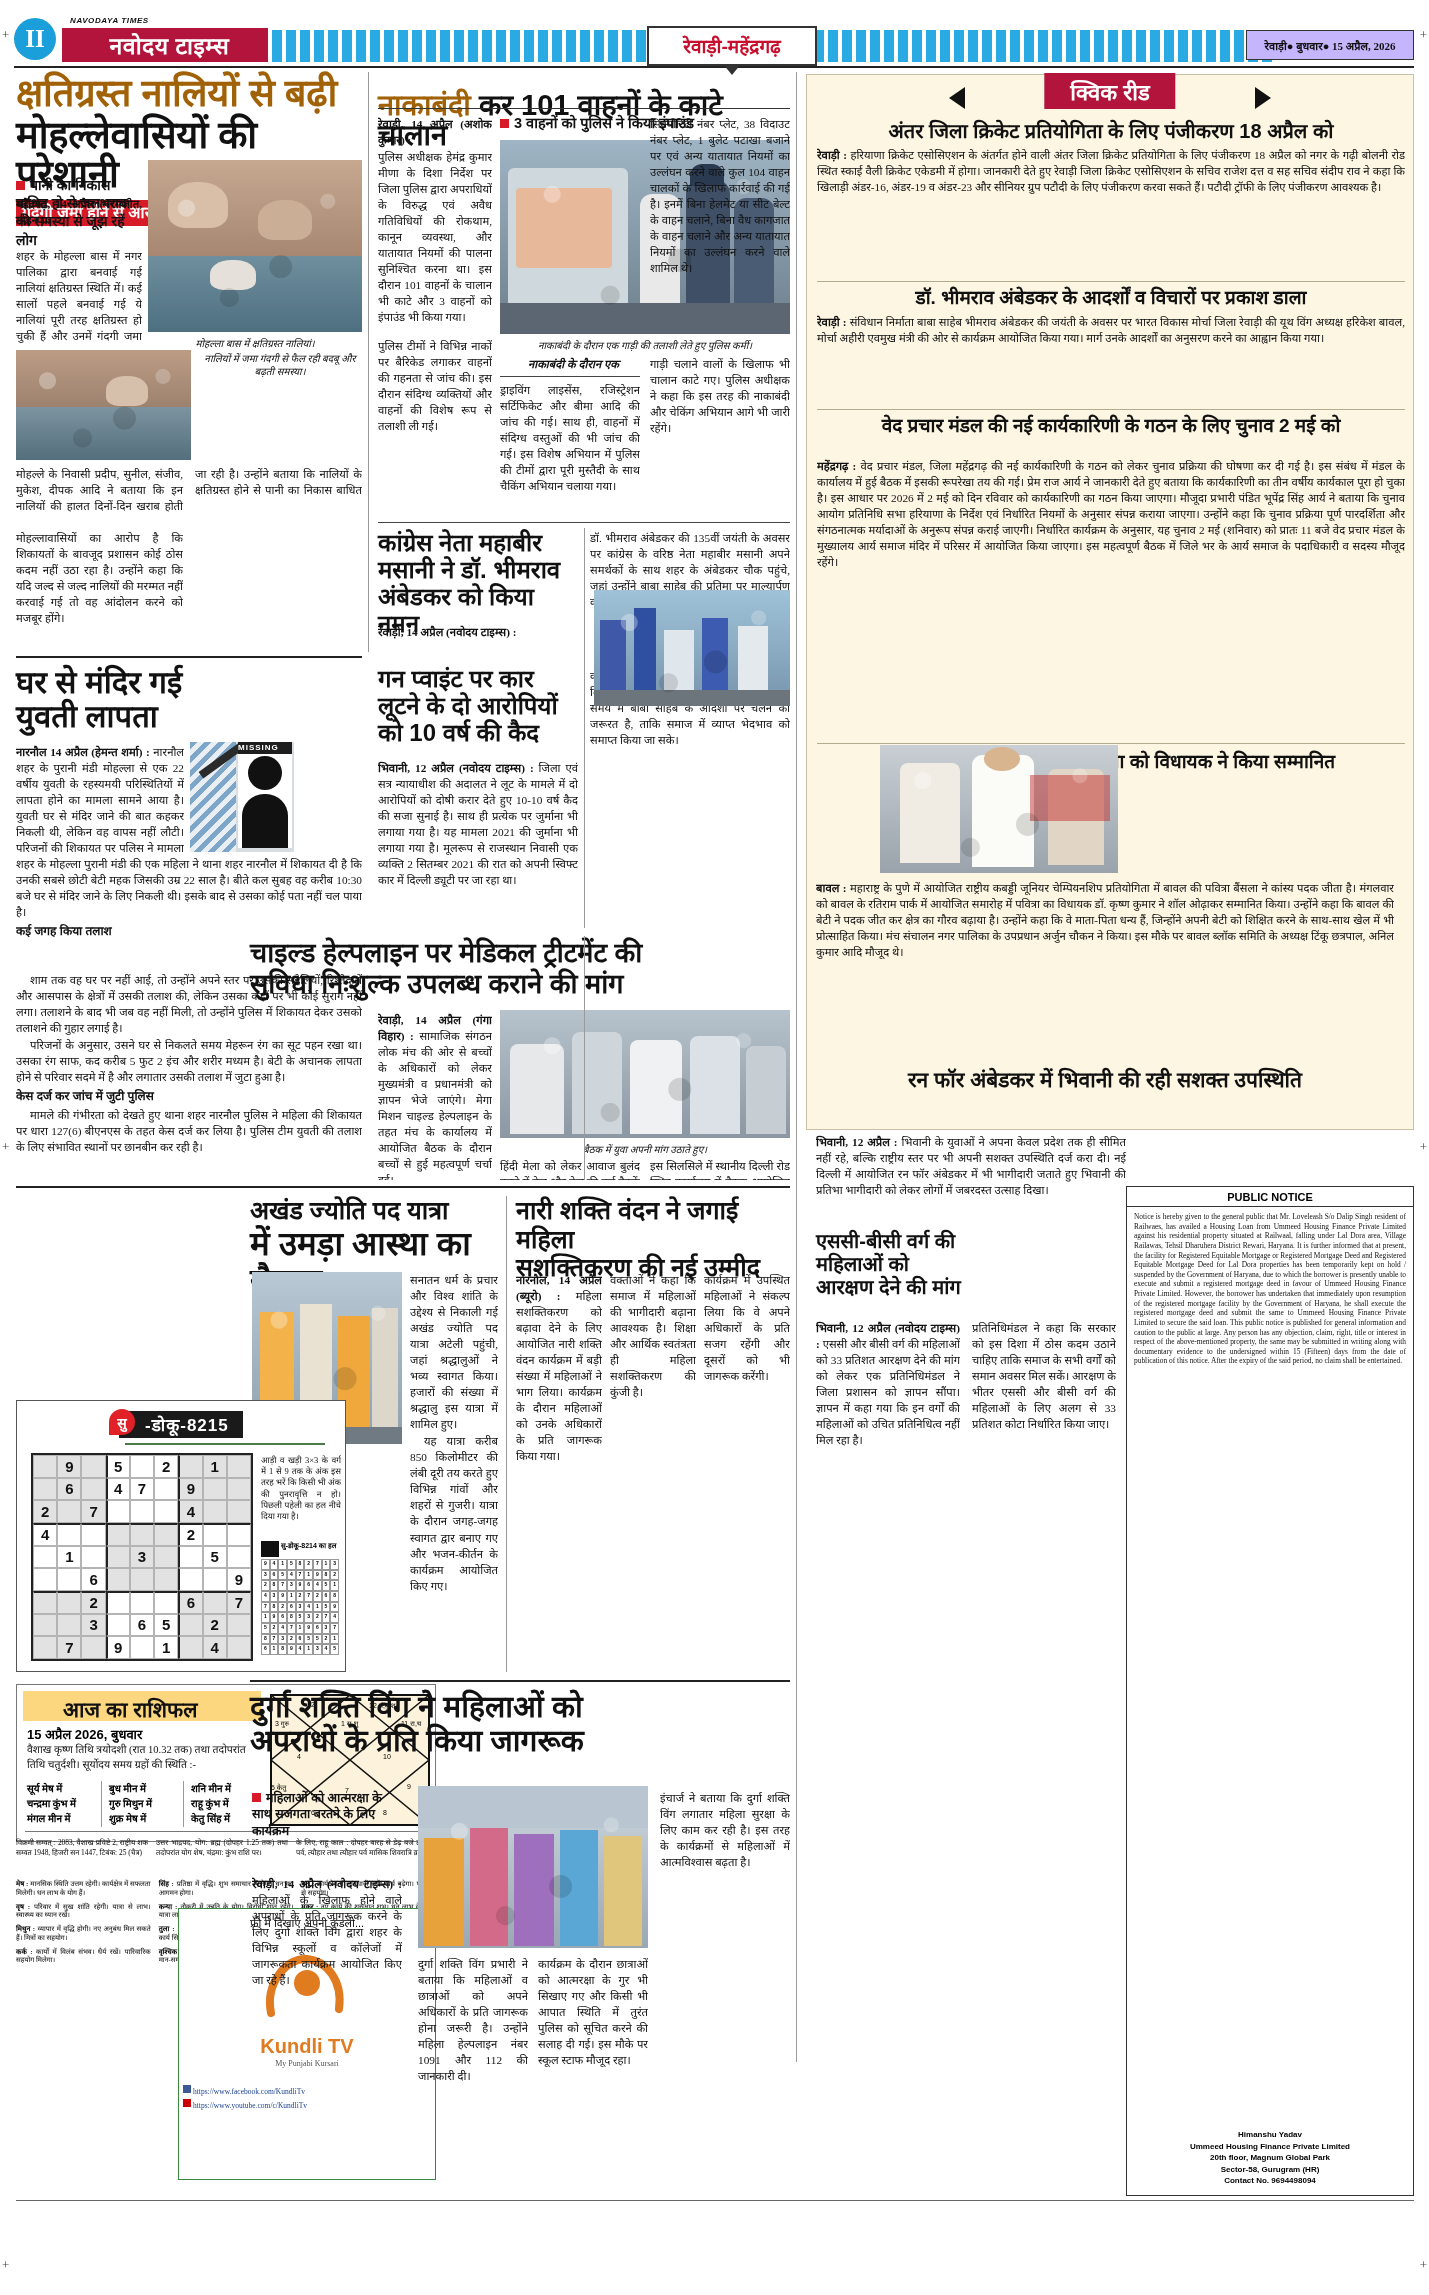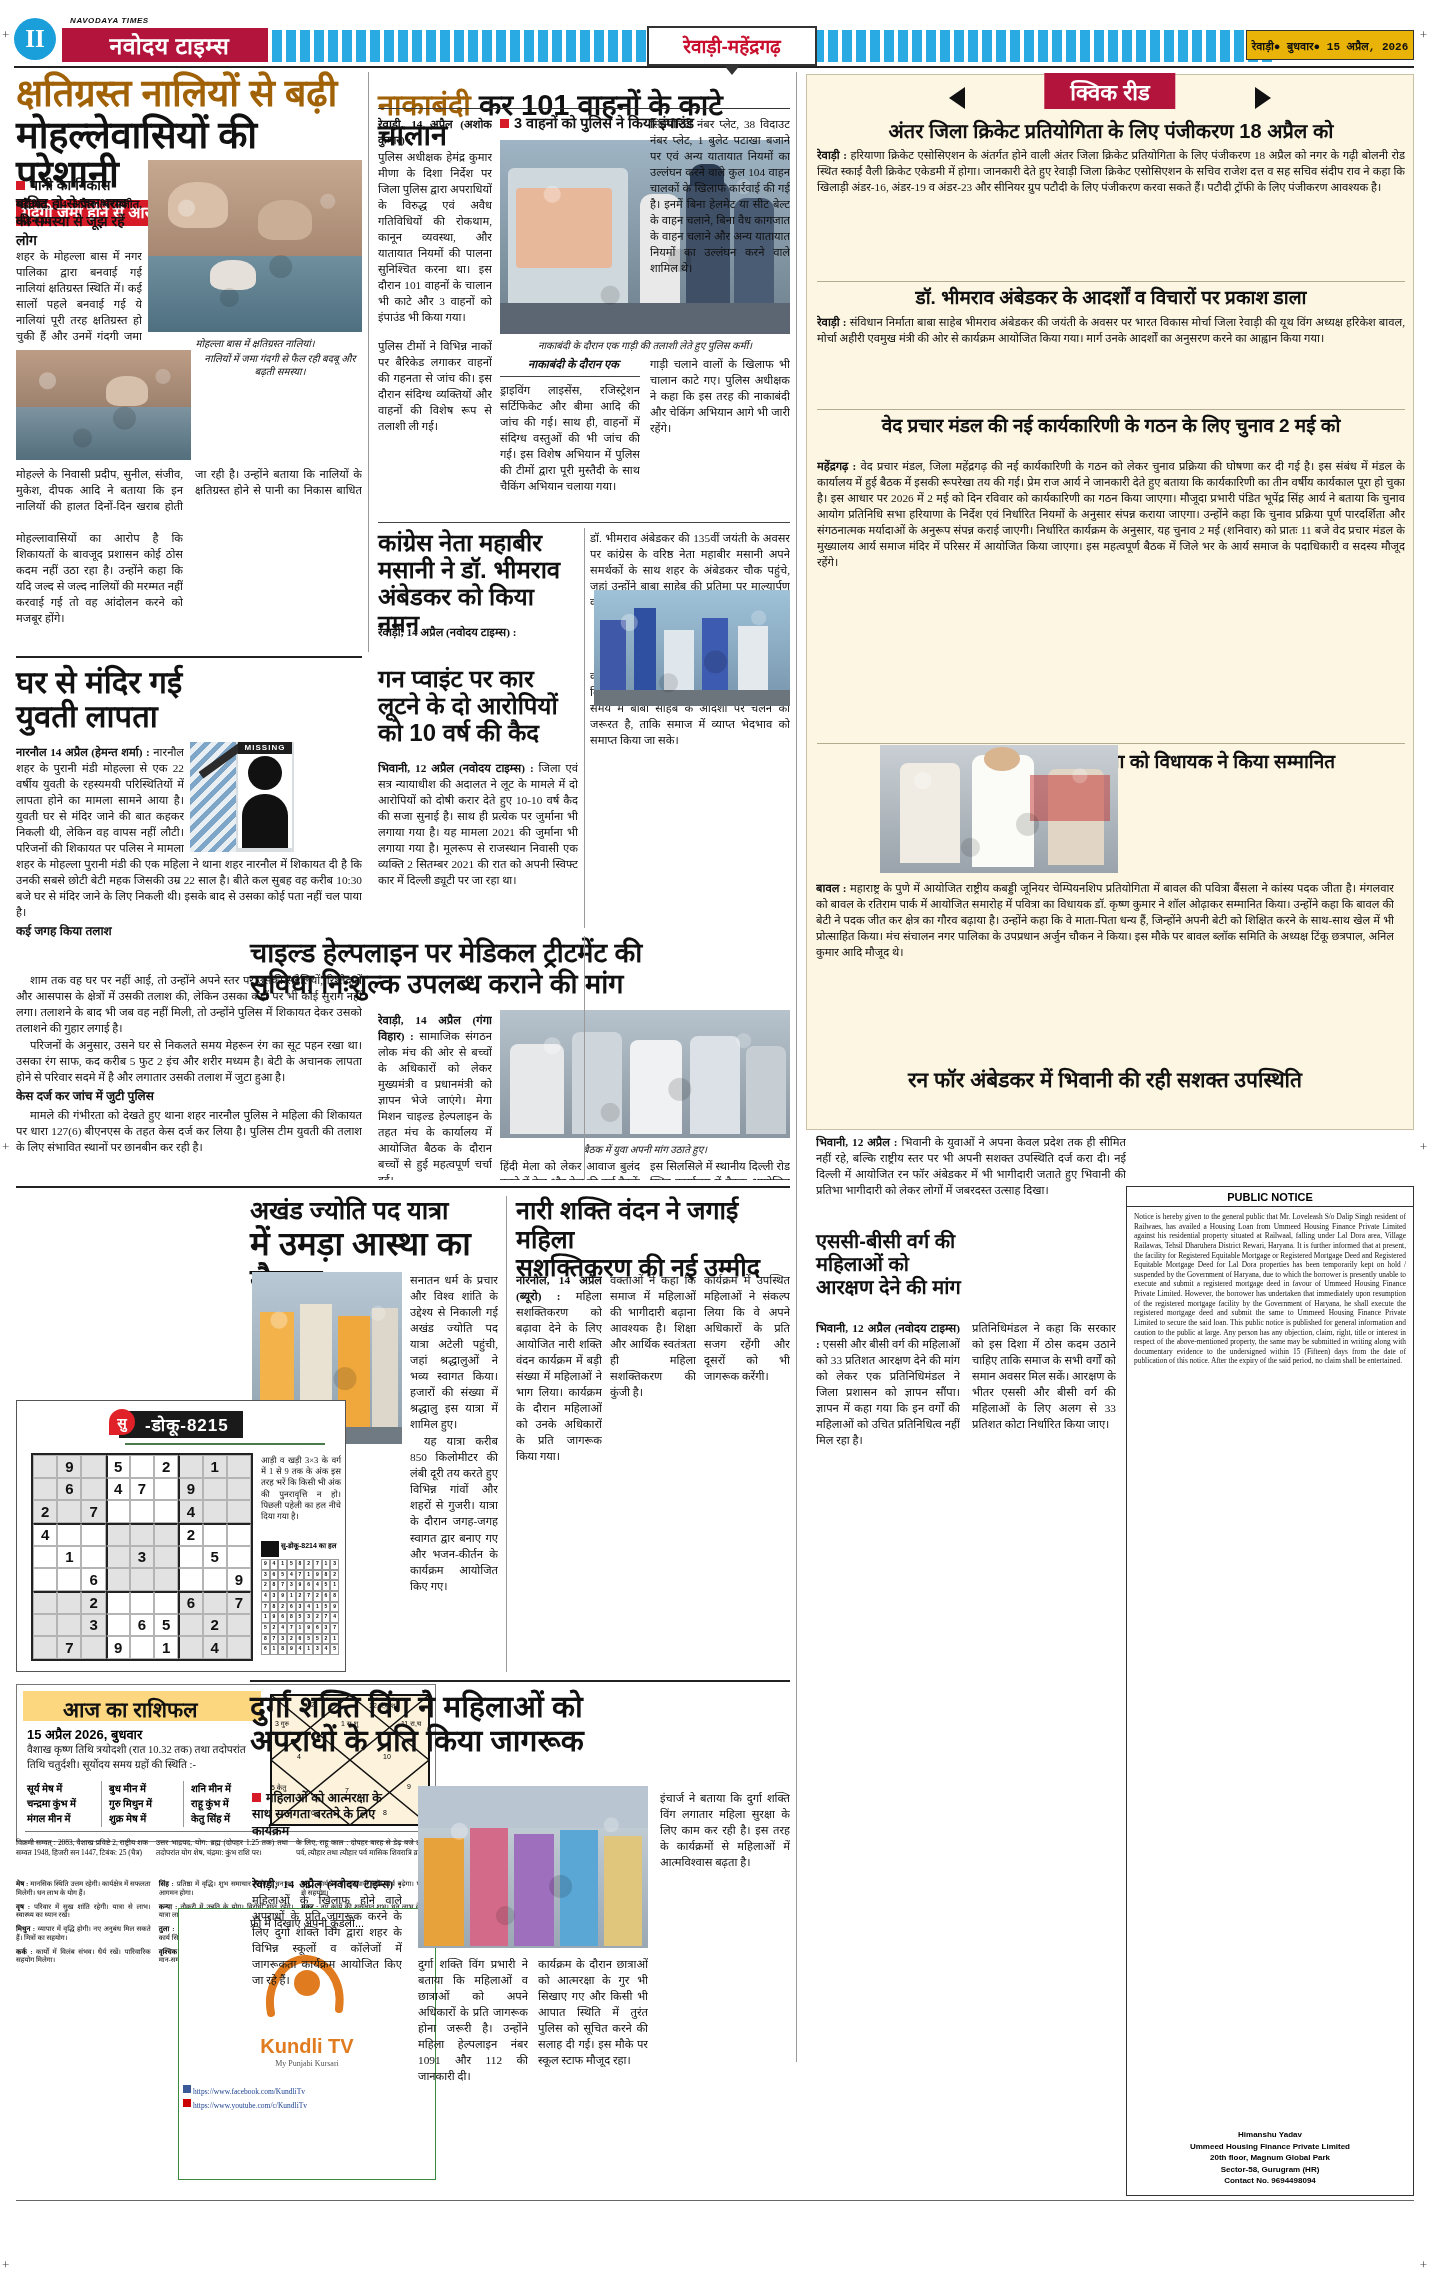--- a/index.html
+++ b/index.html
@@ -41,22 +41,22 @@
     color:#c8102e; font-weight:bold; font-size:19px; font-family:"Liberation Sans", sans-serif;
     z-index:4;
   }
   .mh-edition:after {
     content:""; position:absolute; left:50%; bottom:-11px; margin-left:-9px;
     width:0;height:0;border-left:9px solid transparent;border-right:9px solid transparent;
     border-top:11px solid #333;
   }
   .mh-dateline {
     position:absolute; right:0; top:14px; width:168px; height:30px;
-    border:1px solid #333; background:#eab308; display:flex; align-items:center; justify-content:center;
-    font-size:11px; font-weight:bold; font-family:Liberation Mono, monospace; color:#111;
+    border:1px solid #333; background:#c4b5fd; display:flex; align-items:center; justify-content:center;
+    font-size:11px; font-weight:bold; font-family:Liberation Serif, serif; color:#111;
   }
 
   
   .vrule { position:absolute; width:1px; background:#9a9a9a; }
   .hrule { position:absolute; height:1px; background:#9a9a9a; }
   .thickrule { position:absolute; height:2px; background:#222; }
 
   
   .hl { font-family:"Liberation Sans", sans-serif; font-weight:bold; line-height:1.04; color:#111; }
   .hl-blue { color:#a16207; }
@@ -339,21 +339,21 @@
     <div class="hl" style="font-size:31px;line-height:1.1;">युवती लापता</div>
   </div>
 
   <div class="photo" style="left:190px;top:742px;width:104px;height:110px;background:#d8dde2;">
     <div style="position:absolute;left:0;top:0;width:46px;height:110px;background:repeating-linear-gradient(135deg,#7ea6c9 0 5px,#e9eef3 5px 10px);"></div>
     <div style="position:absolute;left:6px;top:14px;width:52px;height:8px;background:#2b2b2b;transform:rotate(-36deg);"></div>
     <div style="position:absolute;left:48px;top:6px;width:54px;height:100px;background:#ffffff;"></div>
     <div style="position:absolute;left:58px;top:14px;width:34px;height:34px;border-radius:50%;background:#111;"></div>
     <div style="position:absolute;left:52px;top:52px;width:46px;height:54px;border-radius:22px 22px 0 0;background:#111;"></div>
     <div style="position:absolute;left:48px;top:0;width:54px;height:12px;background:#1e1e1e;color:#fff;font-size:8px;
-                font-family:'Liberation Sans',sans-serif;font-weight:bold;text-align:center;line-height:12px;letter-spacing:1px;">MISSING</div>
+                font-family:'Liberation Sans',sans-serif;font-weight:bold;text-align:left;line-height:12px;letter-spacing:1px;">MISSING</div>
   </div>
 
   <div class="body" style="position:absolute;left:16px;top:744px;width:168px;height:108px;overflow:hidden;">
     <p class="noind"><span class="boldlead">नारनौल 14 अप्रैल (हेमन्त शर्मा) :</span>
     <span>नारनौल शहर के पुरानी मंडी मोहल्ला से एक 22 वर्षीय युवती के रहस्यमयी परिस्थितियों में लापता होने का मामला सामने आया है। युवती घर से मंदिर जाने की बात कहकर निकली थी, लेकिन वह वापस नहीं लौटी। परिजनों की शिकायत पर पुलिस ने मामला दर्ज कर तलाश शुरू कर दी है।</span></p>
   </div>
 
   <div class="body" style="position:absolute;left:16px;top:856px;width:346px;height:118px;overflow:hidden;">
     <p class="noind">शहर के मोहल्ला पुरानी मंडी की एक महिला ने थाना शहर नारनौल में शिकायत दी है कि उनकी सबसे छोटी बेटी महक जिसकी उम्र 22 साल है। बीते कल सुबह वह करीब 10:30 बजे घर से मंदिर जाने के लिए निकली थी। इसके बाद से उसका कोई पता नहीं चल पाया है।</p>
     <div class="kicker">कई जगह किया तलाश</div>

